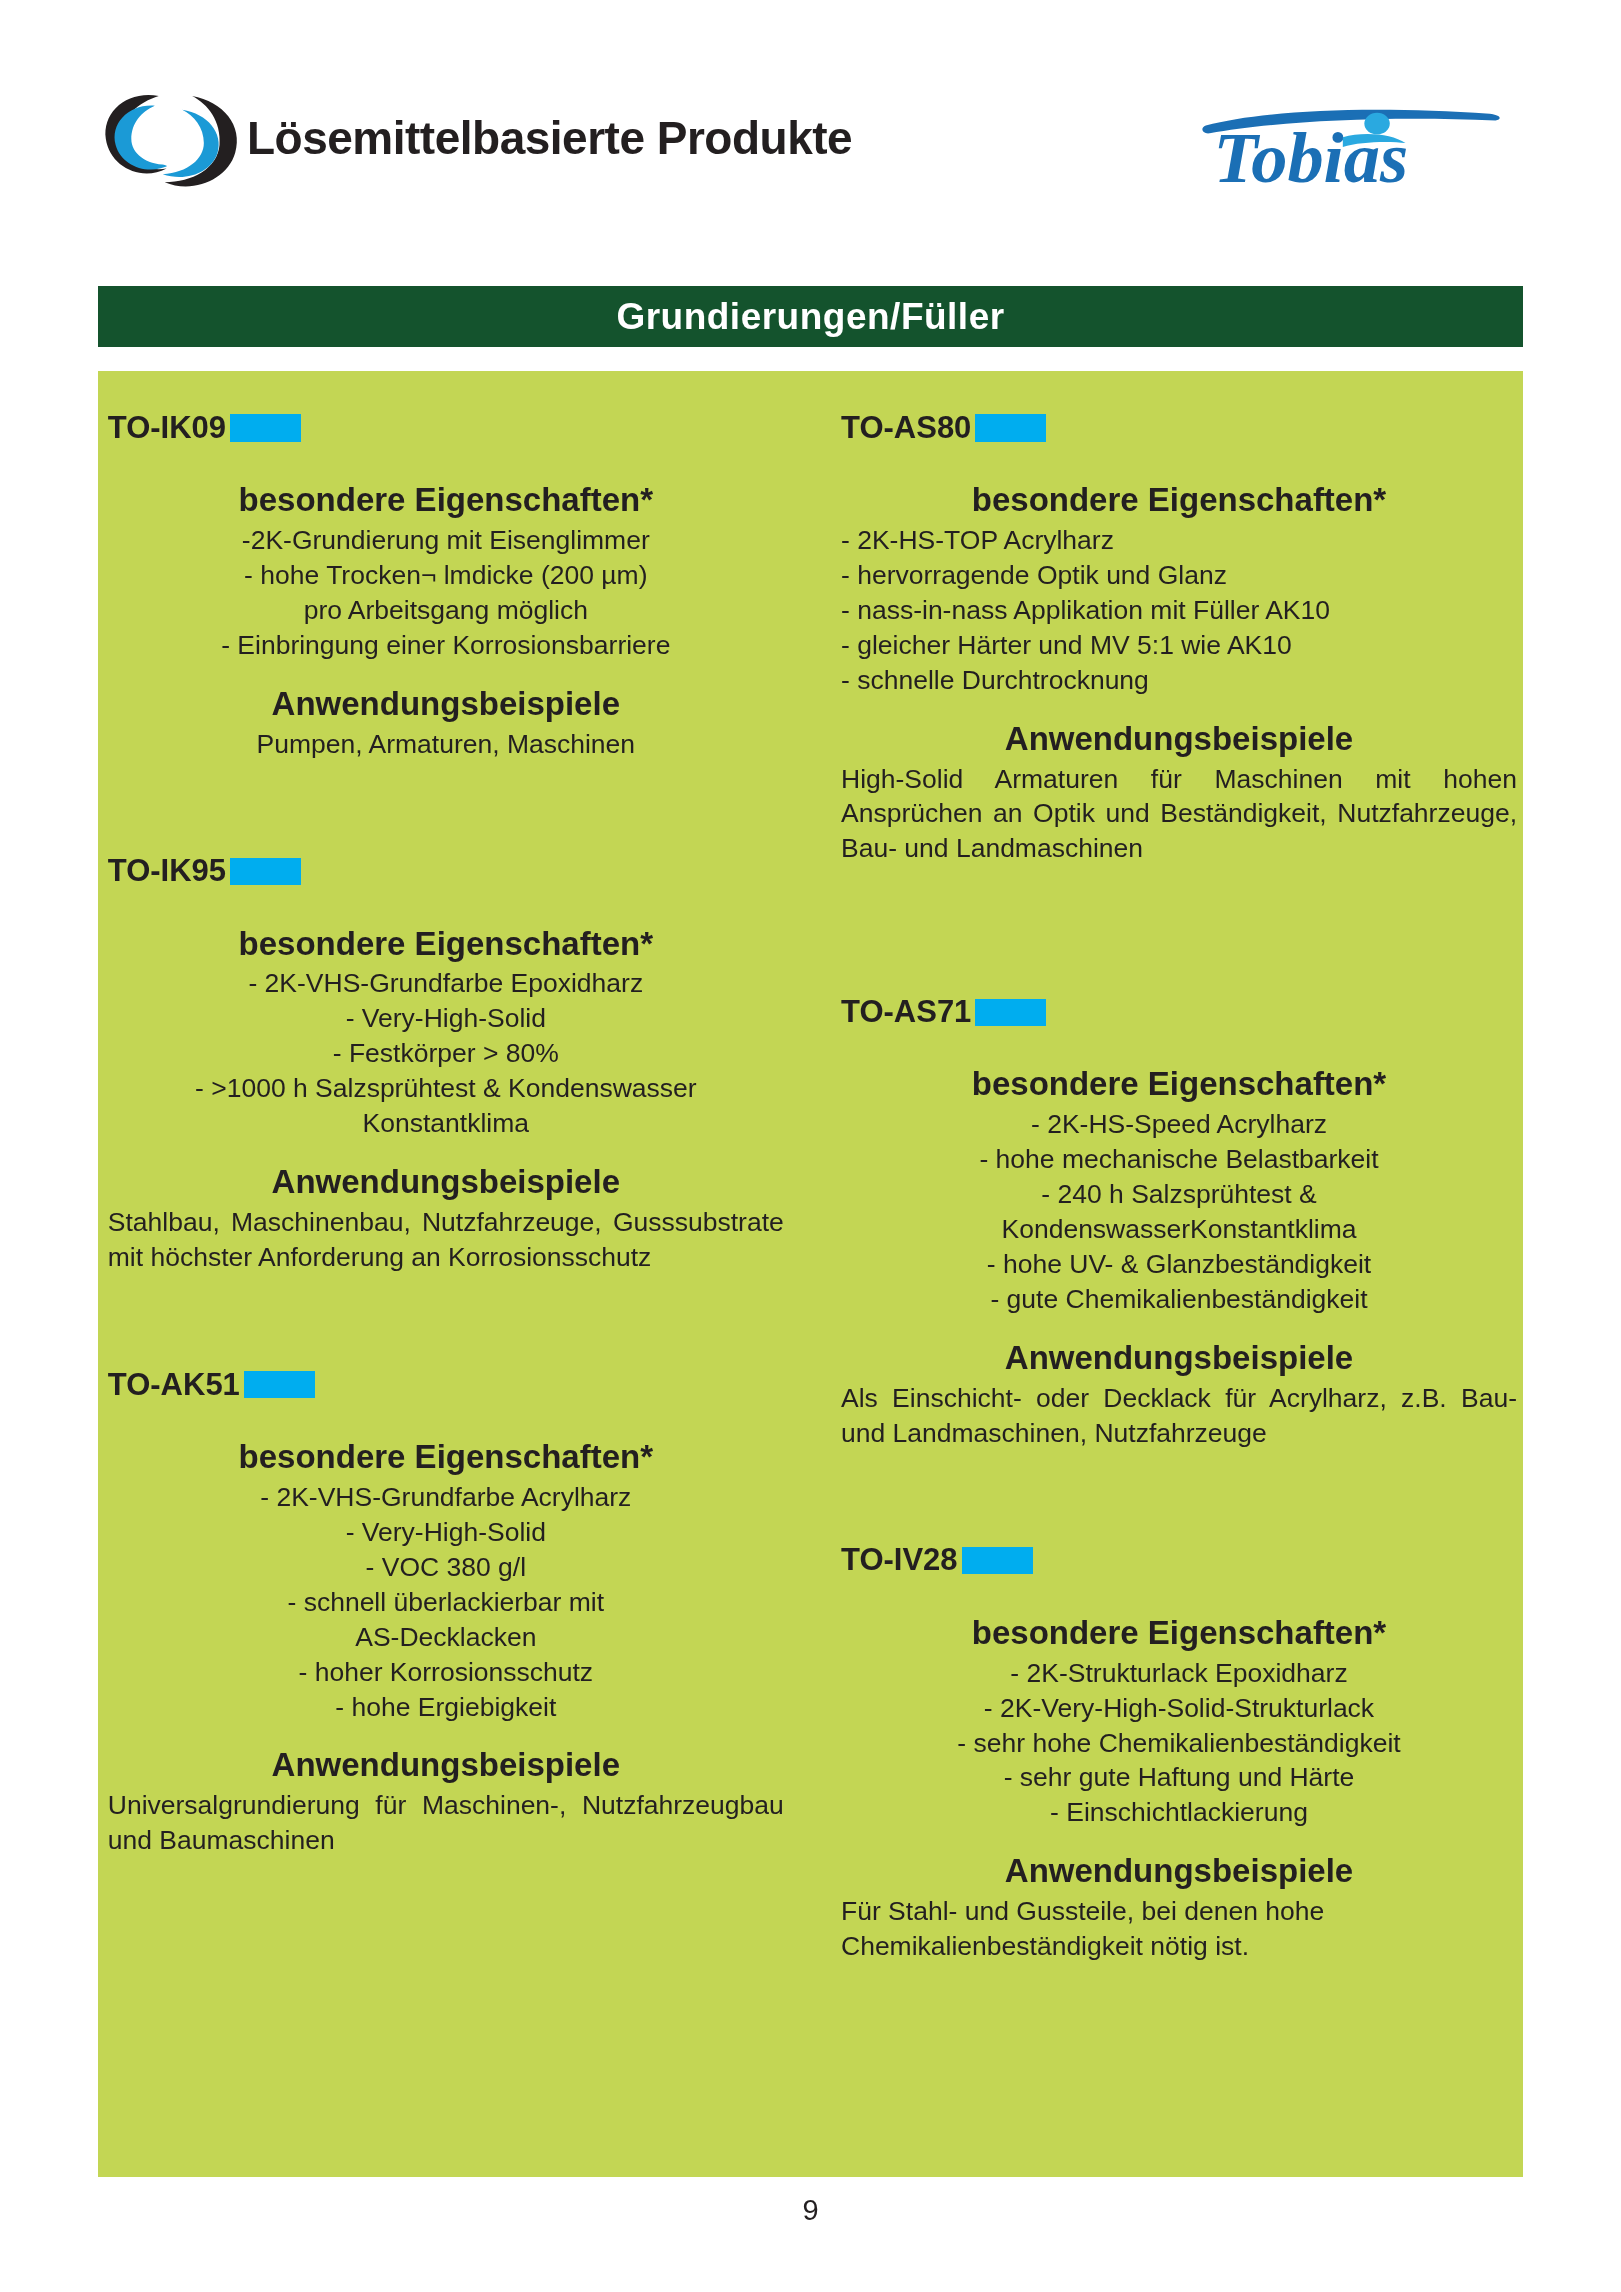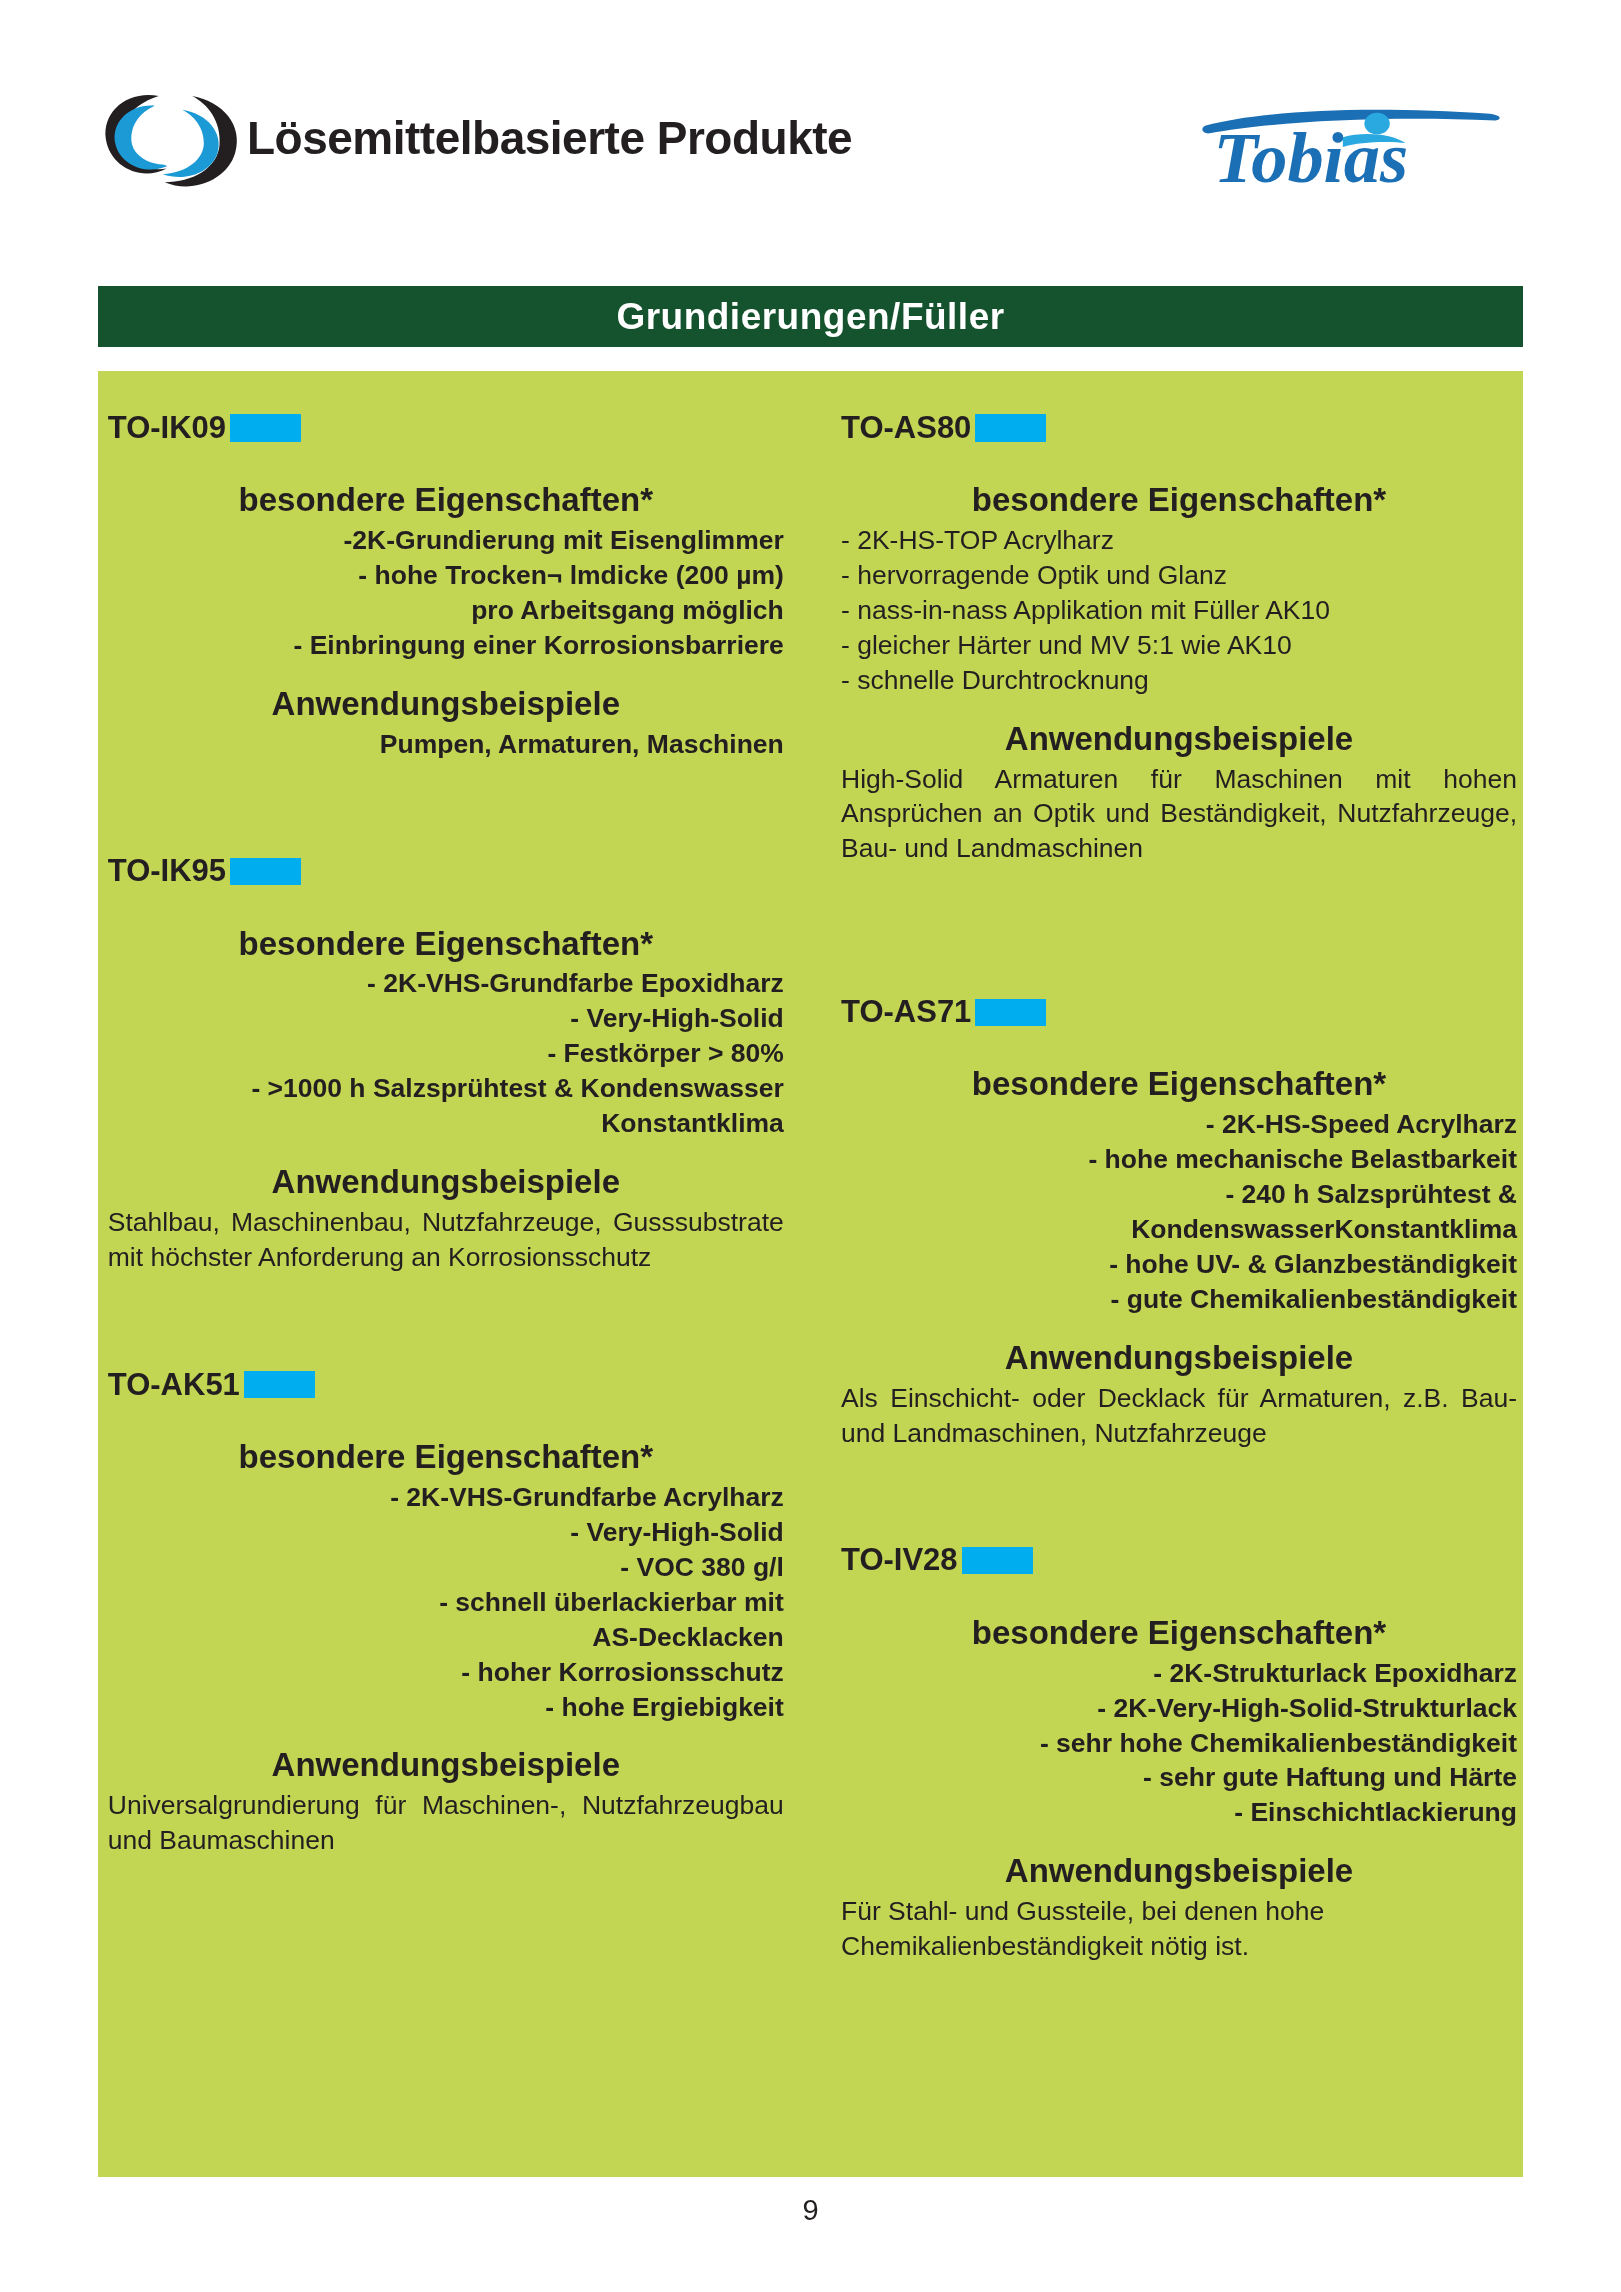--- a/index.html
+++ b/index.html
@@ -125,21 +125,21 @@
     margin: 0 0 3.9px 0;
     color: #231f20;
   }
   .body-text {
     font-size: 26.5px;
     line-height: 1.32;
     color: #231f20;
     margin: 0;
     white-space: pre-line;
   }
-  .body-text.center { text-align: right; font-weight: bold; }
+  .body-text.center { text-align: center; }
   .body-text.justify { text-align: justify; }
   .gap-sm { height: 21.6px; }
   .gap-md { height: 39px; }
   .gap-lg { height: 82px; }
   .gap-xl { height: 118px; }
 
   .page-number {
     position: absolute;
     left: 0;
     top: 2194px;
@@ -277,21 +277,21 @@
         <div class="gap-sm"></div>
         <div class="sub-head">besondere Eigenschaften*</div>
         <div class="body-text center">- 2K-HS-Speed Acrylharz
 - hohe mechanische Belastbarkeit
 - 240 h Salzsprühtest &amp;
 KondenswasserKonstantklima
 - hohe UV- &amp; Glanzbeständigkeit
 - gute Chemikalienbeständigkeit</div>
         <div class="gap-sm"></div>
         <div class="sub-head">Anwendungsbeispiele</div>
-        <div class="body-text justify">Als Einschicht- oder Decklack für Armaturen, z.B. Bau- und Landmaschinen, Nutzfahrzeuge</div>
+        <div class="body-text justify">Als Einschicht- oder Decklack für Acrylharz, z.B. Bau- und Landmaschinen, Nutzfahrzeuge</div>
       </div>
 
       <div class="gap-lg"></div>
 
       <div class="product">
         <div class="product-head">
           <span class="product-code">TO-IV28</span>
           <span class="swatch"></span>
         </div>
         <div class="gap-sm"></div>

